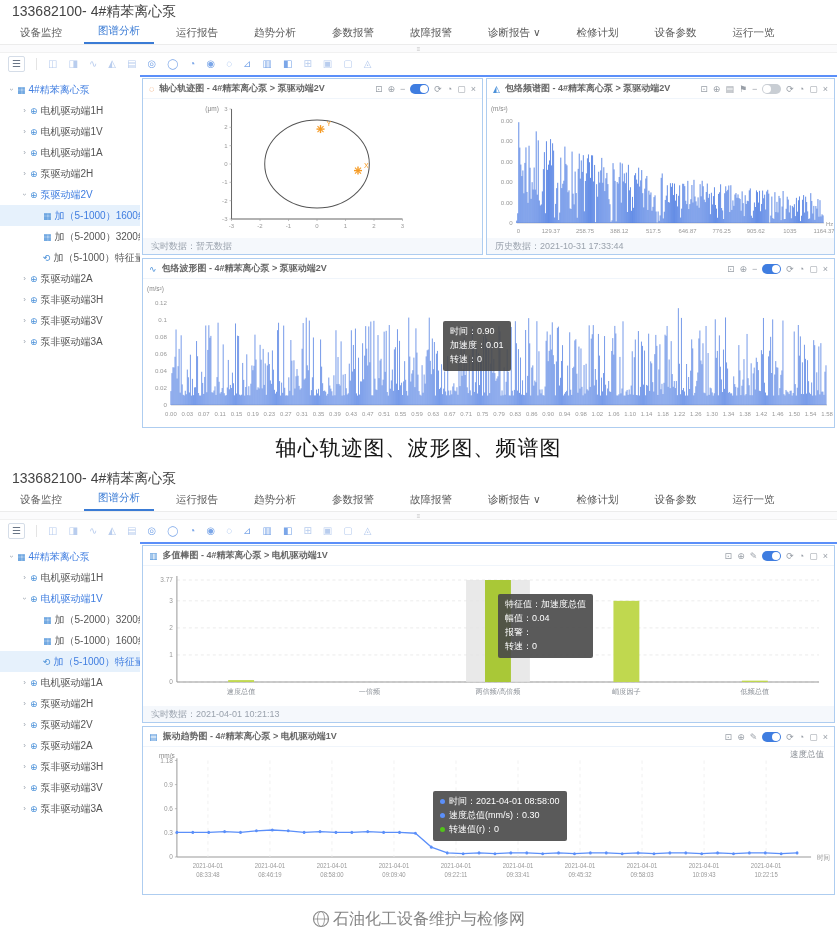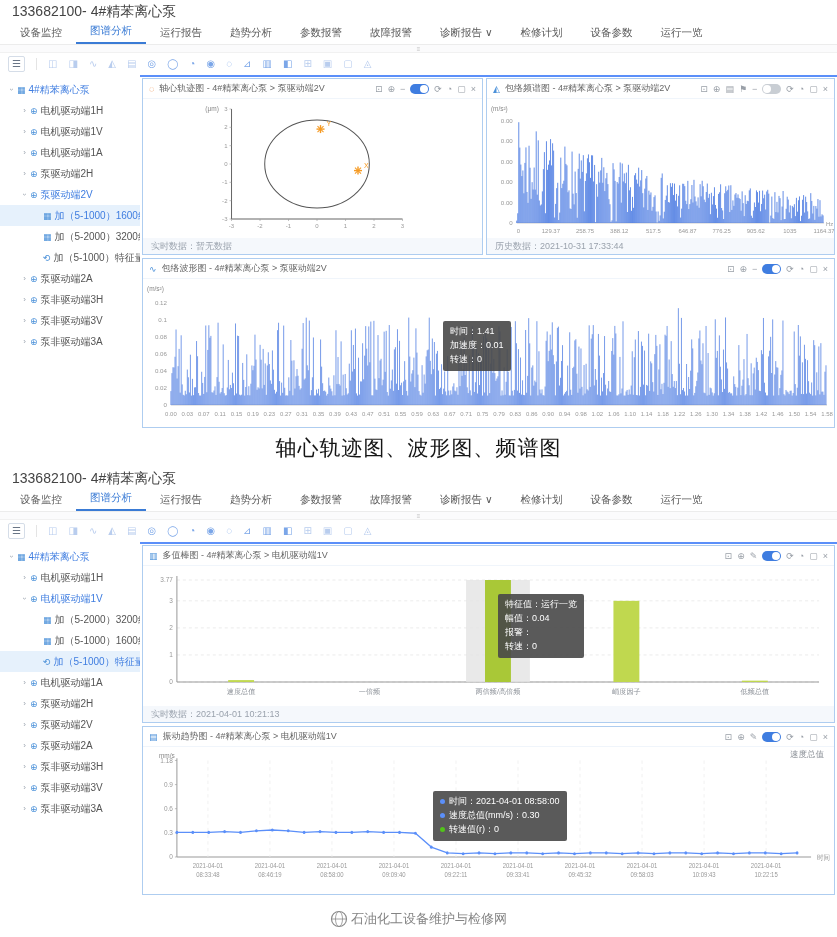--- a/index.html
+++ b/index.html
@@ -3,21 +3,21 @@
 <meta charset="utf-8">
 <style>
   * { box-sizing: border-box; }
   html,body { margin:0; padding:0; background:#fff; width:837px;
     font-family:"Liberation Sans","DejaVu Sans",sans-serif; color:#333; }
   .shot { width:837px; background:#fff; position:relative; }
 
   .winhead { height:24px; display:flex; align-items:center; padding:0 12px;
     font-size:14px; color:#444; }
 
-  .tabsrow { height:21px; display:flex; align-items:flex-end; gap:0;
+  .tabsrow { height:21px; display:flex; align-items:flex-end; gap:8px;
     border-bottom:1px solid #ececec; padding:0 6px; }
   .tab { font-size:10.5px; color:#5a5a5a; padding:0 14px 4px 14px; cursor:pointer; white-space:nowrap; }
   .tab.active { color:#3a7bd5; border-bottom:2px solid #3a7bd5; }
 
   .collapsestrip { height:8px; background:#fbfbfc; border-bottom:1px solid #f1f1f1;
     display:flex; justify-content:center; align-items:center; color:#c0c0c0; font-size:6px; }
 
   .toolbar { height:22px; display:flex; align-items:center; padding:0 8px; gap:11px; }
   .toolbar .tbox { border:1px solid #d5dde8; border-radius:2px; padding:0 3px; color:#6a7686;
     font-size:10px; line-height:14px; }
@@ -33,42 +33,42 @@
   .trow .nico { margin-right:3px; font-size:9px; color:#4a90d9; flex:none; }
   .trow.blue { color:#3f7de0; }
   .trow.sel { background:#e6f1fc; color:#3f7de0; }
   .panelarea { flex:1; border-top:2px solid #5b8ff9; padding:1px 2px; background:#fff; }
 
   .prow { display:flex; gap:3px; margin-bottom:3px; }
   .panel { border:1px solid #aecdf0; background:#fff; display:flex; flex-direction:column; }
   .ptitle { height:20px; display:flex; align-items:center; padding:0 6px; gap:5px;
     border-bottom:1px solid #f0f5fb; font-size:9px; color:#666; }
   .ptitle .picon { font-size:9px; flex:none; }
-  .ptitle .ptext { flex:1; overflow:hidden; text-overflow:ellipsis; white-space:nowrap; }
+  .ptitle .ptext { flex:1; overflow:hidden; text-overflow:ellipsis; white-space:nowrap;font-weight:bold; }
   .ptitle .pico { color:#9aa0a8; font-size:9px; cursor:pointer; flex:none; }
   .toggle { width:19px; height:10px; border-radius:6px; position:relative; flex:none; cursor:pointer; }
   .toggle.on { background:#3f7de0; }
   .toggle.off { background:#c9ced4; }
   .toggle .knob { position:absolute; top:1px; width:8px; height:8px; border-radius:50%; background:#fff; }
   .toggle.on .knob { right:1px; } .toggle.off .knob { left:1px; }
   .pbody { flex:1; position:relative; overflow:hidden; }
   .pstatus { height:16px; background:#f5f8fc; font-size:9px; color:#9aa2ad;
     display:flex; align-items:center; padding:0 8px; white-space:nowrap; overflow:hidden; }
   svg.chart { position:absolute; left:0; top:0; width:100%; height:100%; }
 
   .tooltip { position:absolute; background:rgba(72,72,72,.9); color:#fff; font-size:9px;
     line-height:1.55; padding:4px 7px; border-radius:2px; white-space:nowrap; z-index:5; }
   .tooltip .dot { display:inline-block; width:5px; height:5px; border-radius:50%; margin-right:4px; vertical-align:middle; }
   .legend { position:absolute; right:10px; top:2px; font-size:8.5px; color:#8a8f96; }
 
   .caption { height:38px; display:flex; align-items:center; justify-content:center;
     font-family:"Liberation Serif","DejaVu Serif",serif; font-size:21px; color:#141414; letter-spacing:1px; }
   .caption2wrap { height:46px; display:flex; align-items:center; justify-content:center; gap:6px; }
   .watermark { display:flex; align-items:center; gap:3px; color:#6e6e6e; opacity:.85;
-    font-family:"Liberation Serif","DejaVu Serif",serif; font-size:13px; }
+    font-family:"Liberation Serif","DejaVu Serif",serif; font-size:16px; }
 </style>
 </head>
 <body>
 
 <div class="shot">
   <div class="winhead">133682100- 4#精苯离心泵</div>
   <div class="tabsrow">
       <div class="tab">设备监控</div>
       <div class="tab active">图谱分析</div>
       <div class="tab">运行报告</div>
@@ -1285,21 +1285,21 @@
                   <line x1="678.803125" y1="126" x2="678.803125" y2="115.43325493312318" stroke="#3b6fe0" stroke-width="0.7"></line>
                   <line x1="679.83125" y1="126" x2="679.83125" y2="64.15424098408022" stroke="#3b6fe0" stroke-width="0.7"></line>
                   <line x1="680.859375" y1="126" x2="680.859375" y2="112.67994448858815" stroke="#3b6fe0" stroke-width="0.7"></line>
                   <line x1="681.8875" y1="126" x2="681.8875" y2="112.62339569721492" stroke="#3b6fe0" stroke-width="0.7"></line>
                   <line x1="682.915625" y1="126" x2="682.915625" y2="115.87457162625628" stroke="#3b6fe0" stroke-width="0.7"></line>
                   <line x1="683.94375" y1="126" x2="683.94375" y2="92.70617433855955" stroke="#3b6fe0" stroke-width="0.7"></line>
                   <line x1="684.971875" y1="126" x2="684.971875" y2="86.2836928759829" stroke="#3b6fe0" stroke-width="0.7"></line>
                 </g>
               </svg>
             <div class="tooltip" style="left:300px; top:42px;">
-                <div>时间：1.41</div>
+                <div>时间：0.90</div>
                 <div>加速度：0.01</div>
                 <div>转速：0</div>
               </div>
           </div>
         </div>
       </div>
     </div>
   </div>
 </div>
 
@@ -1445,21 +1445,21 @@
                 <text x="356" y="128" text-anchor="middle" font-size="7.2" fill="#8a8f96" font-family="Liberation Sans, DejaVu Sans, sans-serif">两倍频/高倍频</text>
                 <rect x="324" y="14" width="64" height="102" fill="#e3e3e3" opacity="0.8"></rect>
                 <text x="484.8" y="128" text-anchor="middle" font-size="7.2" fill="#8a8f96" font-family="Liberation Sans, DejaVu Sans, sans-serif">峭度因子</text>
                 <text x="613.6" y="128" text-anchor="middle" font-size="7.2" fill="#8a8f96" font-family="Liberation Sans, DejaVu Sans, sans-serif">低频总值</text>
                 <rect x="85.4" y="114.10610079575596" width="26" height="1.8938992042440321" fill="#c0d84f"></rect>
                 <rect x="343" y="14" width="26" height="102" fill="#a9c837"></rect>
                 <rect x="471.8" y="34.832891246684355" width="26" height="81.16710875331565" fill="#c0d84f"></rect>
                 <rect x="600.6" y="114.64721485411141" width="26" height="1.3527851458885942" fill="#c0d84f"></rect>
               </svg>
             <div class="tooltip" style="left:355px; top:28px;">
-                <div>特征值：运行一览</div>
+                <div>特征值：加速度总值</div>
                 <div>幅值：0.04</div>
                 <div>报警：</div>
                 <div>转速：0</div>
               </div>
           </div>
           <div class="pstatus">实时数据：2021-04-01 10:21:13</div>
         </div>
       </div>
       <div class="prow" style="height:169px; margin-bottom:0;">
         <div class="panel" style="flex:1;">

